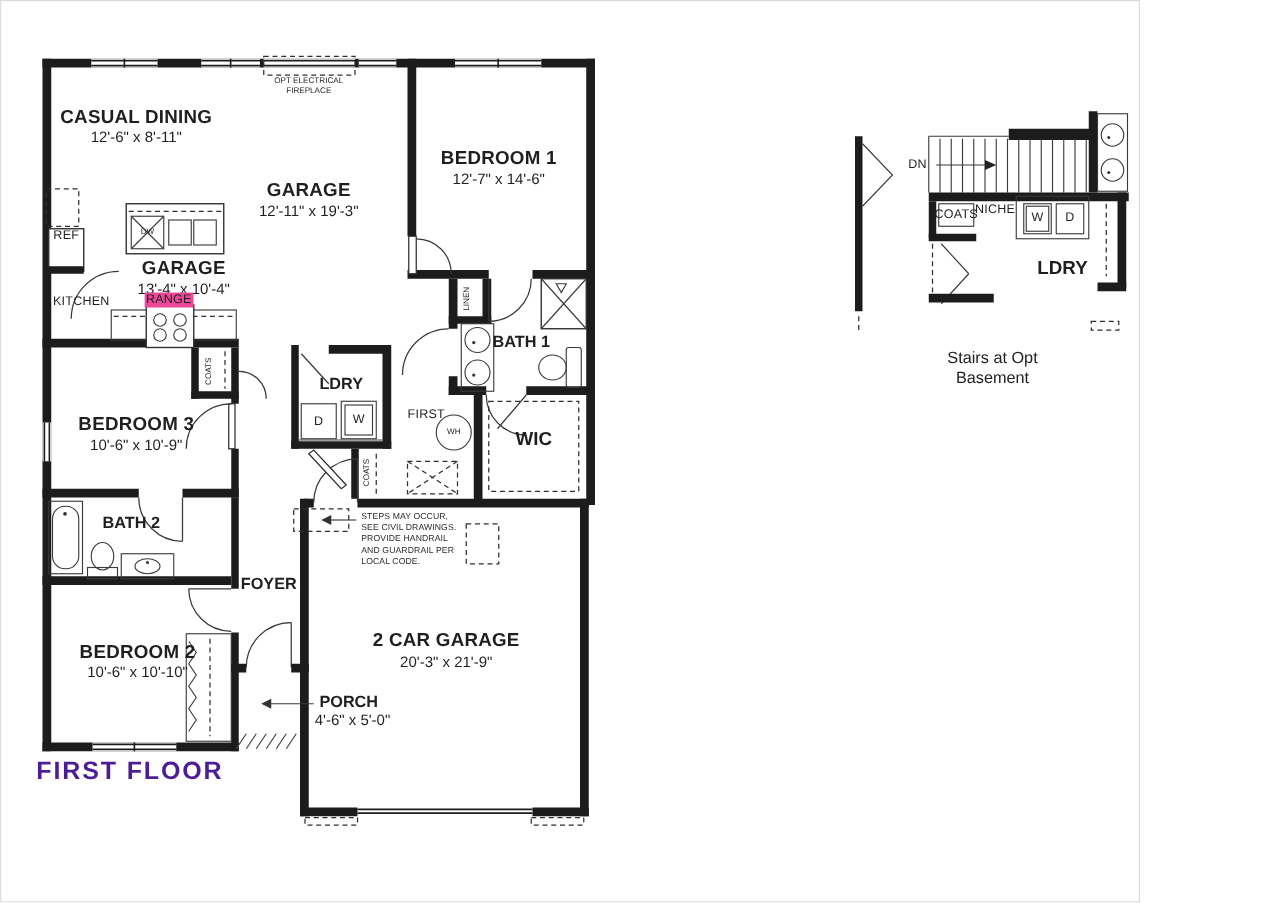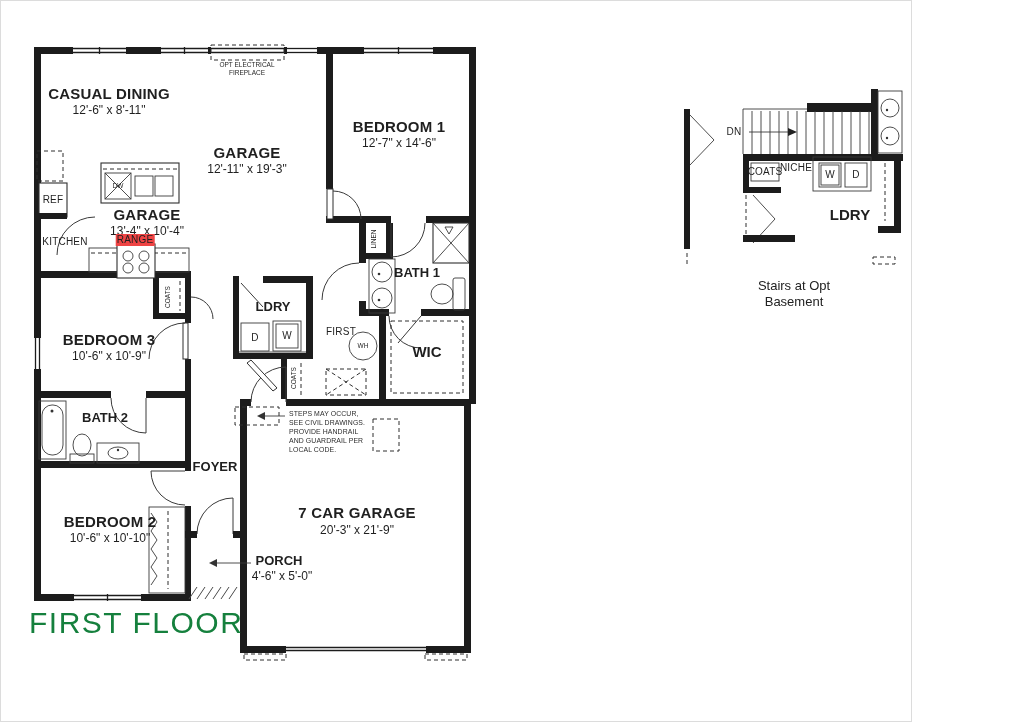--- a/index.html
+++ b/index.html
@@ -21,24 +21,24 @@
   
   .lbl{position:absolute;transform:translate(-50%,-50%);white-space:pre-line;
        text-align:center;line-height:1.2;color:#1f1f1f;}
   .room{font-size:15px;font-weight:600;letter-spacing:.2px;}
   .dims{font-size:12px;font-weight:400;}
   .med{font-size:13px;font-weight:600;text-align:center;}
   .big{font-size:15px;font-weight:600;}
   .fix{font-size:10px;font-weight:400;letter-spacing:.2px;}
   .tny{font-size:6.5px;}
   .vert{transform:translate(-50%,-50%) rotate(-90deg);}
-  .wbg{background:#ef4444;padding:0 1px;}
+  .wbg{background:#ec4899;padding:0 1px;}
   .note{transform:none;text-align:left;font-size:6.9px;line-height:1.3;
         letter-spacing:.1px;color:#2c2c2c;}
-  .title{transform:none;font-size:30px;font-weight:400;letter-spacing:1.5px;color:#15803d;}
+  .title{transform:none;font-size:20px;font-weight:700;letter-spacing:1.5px;color:#4c1d95;}
   .caption{font-size:13px;font-weight:400;color:#222;}
 </style>
 </head>
 <body>
 
 <div class="canvas">
 
 <svg width="1024" height="722" viewBox="0 0 1024 722">
 
   <g>
@@ -278,41 +278,41 @@
 <div class="lbl room" style="left:108px;top:93px">CASUAL DINING</div>
 <div class="lbl dims" style="left:108px;top:109px">12'-6" x 8'-11"</div>
 <div class="lbl tny" style="left:246px;top:68px">OPT ELECTRICAL
 FIREPLACE</div>
 <div class="lbl room" style="left:246px;top:152px">GARAGE</div>
 <div class="lbl dims" style="left:246px;top:168px">12'-11" x 19'-3"</div>
 <div class="lbl room" style="left:398px;top:126px">BEDROOM 1</div>
 <div class="lbl dims" style="left:398px;top:142px">12'-7" x 14'-6"</div>
 <div class="lbl room" style="left:146px;top:214px">GARAGE</div>
 <div class="lbl dims" style="left:146px;top:230px">13'-4" x 10'-4"</div>
-<div class="lbl fix" style="left:52px;top:199px">REF</div>
+<div class="lbl fix" style="left:52px;top:188px">REF</div>
 <div class="lbl fix" style="left:64px;top:241px">KITCHEN</div>
 <div class="lbl fix wbg" style="left:134px;top:239px">RANGE</div>
 <div class="lbl tny" style="left:117px;top:185px">DW</div>
 <div class="lbl tny vert" style="left:373px;top:238px">LINEN</div>
 <div class="lbl med" style="left:416px;top:272px">BATH 1</div>
 <div class="lbl room" style="left:108px;top:339px">BEDROOM 3</div>
 <div class="lbl dims" style="left:108px;top:355px">10'-6" x 10'-9"</div>
 <div class="lbl tny vert" style="left:167px;top:296px">COATS</div>
 <div class="lbl med" style="left:272px;top:306px">LDRY</div>
 <div class="lbl fix" style="left:254px;top:337px">D</div>
 <div class="lbl fix" style="left:286px;top:335px">W</div>
 <div class="lbl fix" style="left:340px;top:331px">FIRST</div>
 <div class="lbl tny" style="left:362px;top:345px">WH</div>
 <div class="lbl big" style="left:426px;top:351px">WIC</div>
 <div class="lbl tny vert" style="left:293px;top:377px">COATS</div>
 <div class="lbl med" style="left:104px;top:417px">BATH 2</div>
 <div class="lbl med" style="left:214px;top:466px">FOYER</div>
 <div class="lbl room" style="left:109px;top:521px">BEDROOM 2</div>
 <div class="lbl dims" style="left:109px;top:537px">10'-6" x 10'-10"</div>
-<div class="lbl room" style="left:356px;top:512px">7 CAR GARAGE</div>
+<div class="lbl room" style="left:356px;top:512px">2 CAR GARAGE</div>
 <div class="lbl dims" style="left:356px;top:529px">20'-3" x 21'-9"</div>
 <div class="lbl med" style="left:278px;top:560px">PORCH</div>
 <div class="lbl dims" style="left:281px;top:575px">4'-6" x 5'-0"</div>
 <div class="lbl note" style="left:288px;top:409px">STEPS MAY OCCUR,
 SEE CIVIL DRAWINGS.
 PROVIDE HANDRAIL
 AND GUARDRAIL PER
 LOCAL CODE.</div>
 <div class="lbl title" style="left:28px;top:604px">FIRST FLOOR</div>
 

